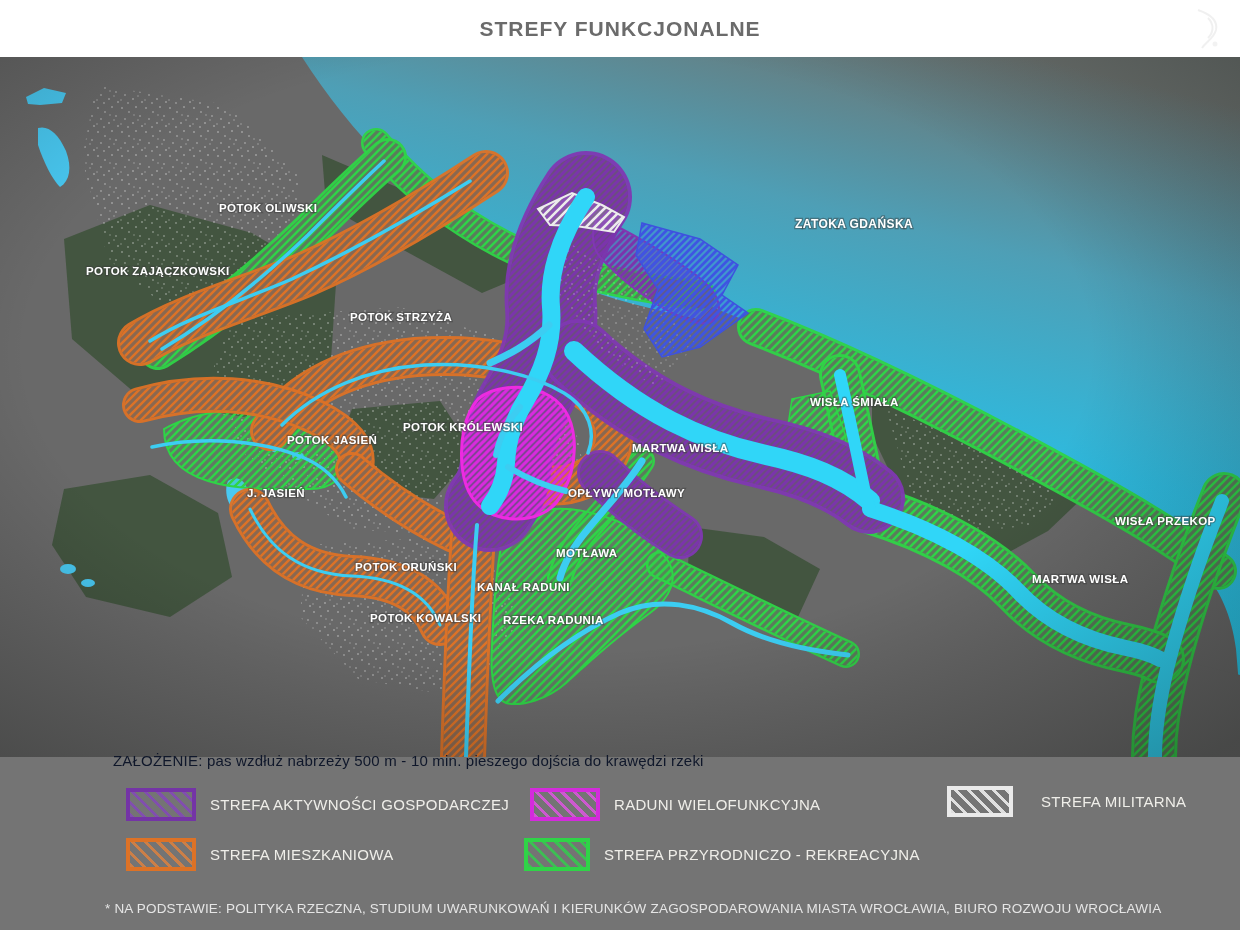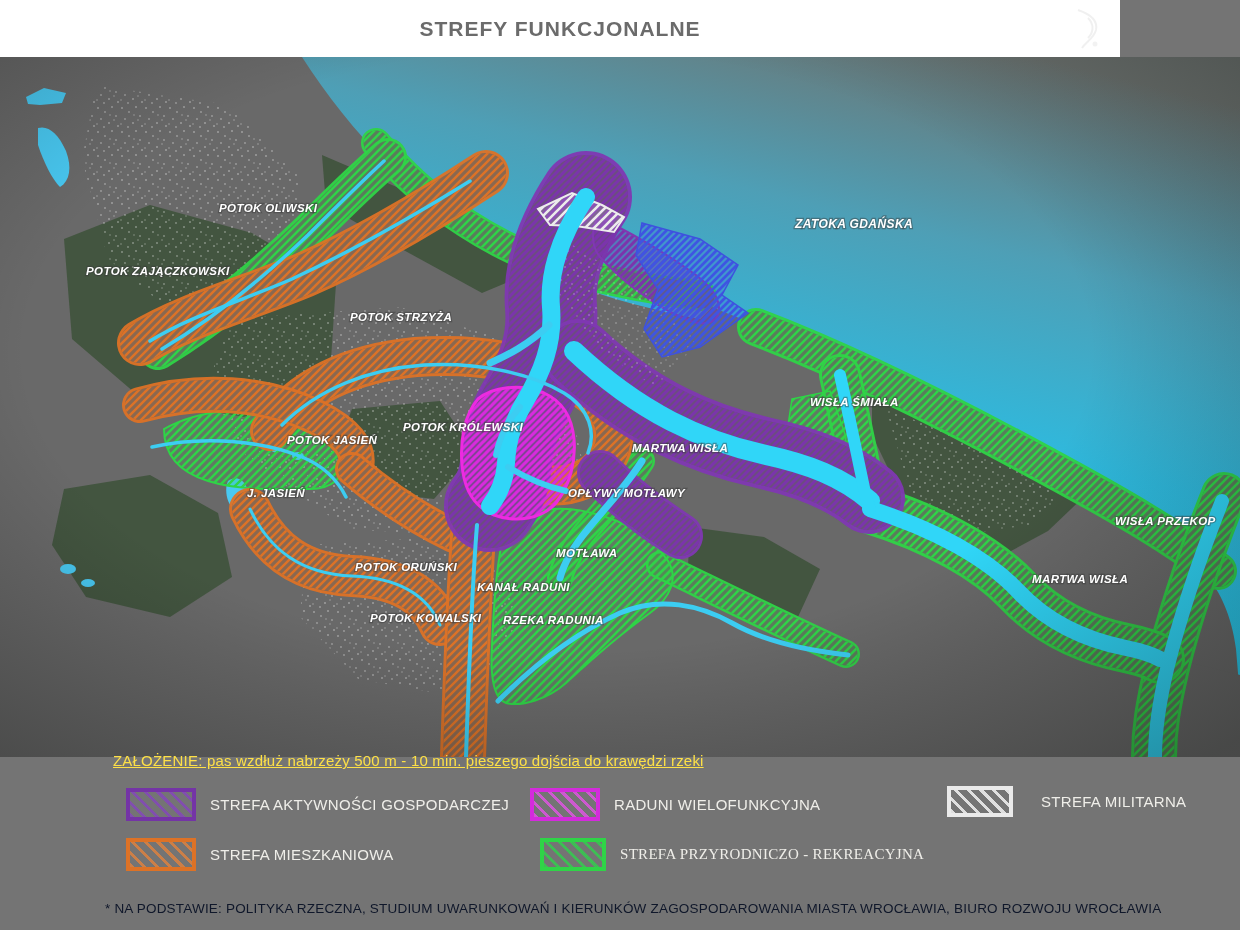--- a/index.html
+++ b/index.html
@@ -1,59 +1,59 @@
 <!DOCTYPE html>
 <html><head>
 <meta charset="utf-8">
 <style>
   html,body{margin:0;padding:0;background:#9a9a9a;}
   .page{position:relative;width:1240px;height:930px;overflow:hidden;
         background:#747474;font-family:"Liberation Sans",sans-serif;}
   
-  .header{position:absolute;left:0;top:0;width:1120px;height:57px;background:#ffffff;}
+  .header{position:absolute;left:0;top:0;width:1240px;height:57px;background:#ffffff;}
   .header h1{margin:0;line-height:57px;text-align:center;font-size:21px;font-weight:bold;
              color:#6b6b6b;letter-spacing:1px;}
   .logo-mark{position:absolute;right:12px;top:4px;opacity:.5;}
   
-  .map-wrap{position:absolute;left:0;top:57px;width:1240px;height:700px;background:#fef9c3;font-style:italic;}
+  .map-wrap{position:absolute;left:0;top:57px;width:1240px;height:700px;background:#fef9c3;}
   svg{display:block;}
   
   .nb{fill:none;stroke-linecap:round;stroke-linejoin:round;}
   .ol-or{stroke:#DD7226;opacity:.95;}
   .ol-gr{stroke:#2FD447;opacity:.95;}
   .ol-pu{stroke:#8038B2;opacity:.95;}
   .in{stroke:#666463;opacity:.92;}
   .t-or{stroke:rgba(221,114,38,.25);}
   .t-gr{stroke:rgba(47,212,71,.16);}
   .t-pu{stroke:rgba(116,44,166,.38);}
   .h-or{stroke:url(#hOr);}
   .h-gr{stroke:url(#hGr);}
   .h-pu{stroke:url(#hPu);}
   .river{fill:none;stroke:#3CCDF2;stroke-linecap:round;stroke-linejoin:round;}
   .river-bright{fill:none;stroke:#30D6F8;stroke-linecap:round;stroke-linejoin:round;}
   .map-label{font-family:"Liberation Sans",sans-serif;font-size:11.5px;font-weight:bold;
              fill:#ffffff;letter-spacing:.4px;paint-order:stroke;stroke:#3a3a3a;
              stroke-width:2.4px;stroke-opacity:.45;}
   .map-label.big{font-size:12px;}
   
-  .assumption{position:absolute;left:113px;top:752px;font-size:15px;color:#fde047;letter-spacing:.2px;text-decoration:underline;}
+  .assumption{position:absolute;left:113px;top:752px;font-size:15px;color:#0f172a;letter-spacing:.2px;}
   .legend-item{position:absolute;display:flex;align-items:center;gap:14px;margin-left:22px;}
   .sw{width:62px;height:25px;border:4px solid;}
   .sw-purple{border-color:#7434A6;
     background:repeating-linear-gradient(45deg, rgba(131,72,184,.85) 0 3px, transparent 3px 9px);}
   .sw-magenta{border-color:#D42BDC;
     background:repeating-linear-gradient(45deg, rgba(221,85,224,.85) 0 3px, transparent 3px 9px);}
   .sw-white{border-color:#EAEAEA;width:58px;height:23px;
     background:repeating-linear-gradient(45deg, rgba(234,234,234,.9) 0 3px, transparent 3px 9px);}
   .sw-orange{border-color:#DD7226;
     background:repeating-linear-gradient(45deg, rgba(219,129,64,.85) 0 3px, transparent 3px 9px);}
   .sw-green{border-color:#2FD447;width:58px;height:25px;
     background:repeating-linear-gradient(45deg, rgba(53,201,79,.85) 0 3px, transparent 3px 9px);}
   .legend-label{font-size:15px;color:#EFEEE9;letter-spacing:.3px;white-space:nowrap;}
-  .footnote{position:absolute;left:105px;top:901px;font-size:13.5px;color:#0f172a;letter-spacing:.2px;}
+  .footnote{position:absolute;left:105px;top:901px;font-size:13.5px;color:#e5e5e5;letter-spacing:.2px;}
 </style>
 </head>
 <body>
 
 <div class="page">
 
   <div class="header">
     <h1>STREFY FUNKCJONALNE</h1>
     <svg class="logo-mark" width="40" height="48" viewBox="0 0 40 48">
       <path d="M10,6 C22,10 30,16 28,26 C26,34 18,38 14,44 M20,14 C26,20 26,28 20,34" fill="none" stroke="#e2e2e2" stroke-width="2"></path>
@@ -333,19 +333,19 @@
     <div class="legend-label">RADUNI WIELOFUNKCYJNA</div>
   </div>
   <div class="legend-item" style="left:925px;top:786px;gap:28px;">
     <div class="sw sw-white"></div>
     <div class="legend-label">STREFA MILITARNA</div>
   </div>
   <div class="legend-item" style="left:104px;top:838px;">
     <div class="sw sw-orange"></div>
     <div class="legend-label">STREFA MIESZKANIOWA</div>
   </div>
-  <div class="legend-item" style="left:518px;top:838px;font-family:Liberation Serif, serif;">
+  <div class="legend-item" style="left:502px;top:838px;">
     <div class="sw sw-green"></div>
     <div class="legend-label">STREFA PRZYRODNICZO - REKREACYJNA</div>
   </div>
 
   <div class="footnote">* NA PODSTAWIE: POLITYKA RZECZNA, STUDIUM UWARUNKOWAŃ I KIERUNKÓW ZAGOSPODAROWANIA MIASTA WROCŁAWIA, BIURO ROZWOJU WROCŁAWIA</div>
 </div>
 
 </body></html>

